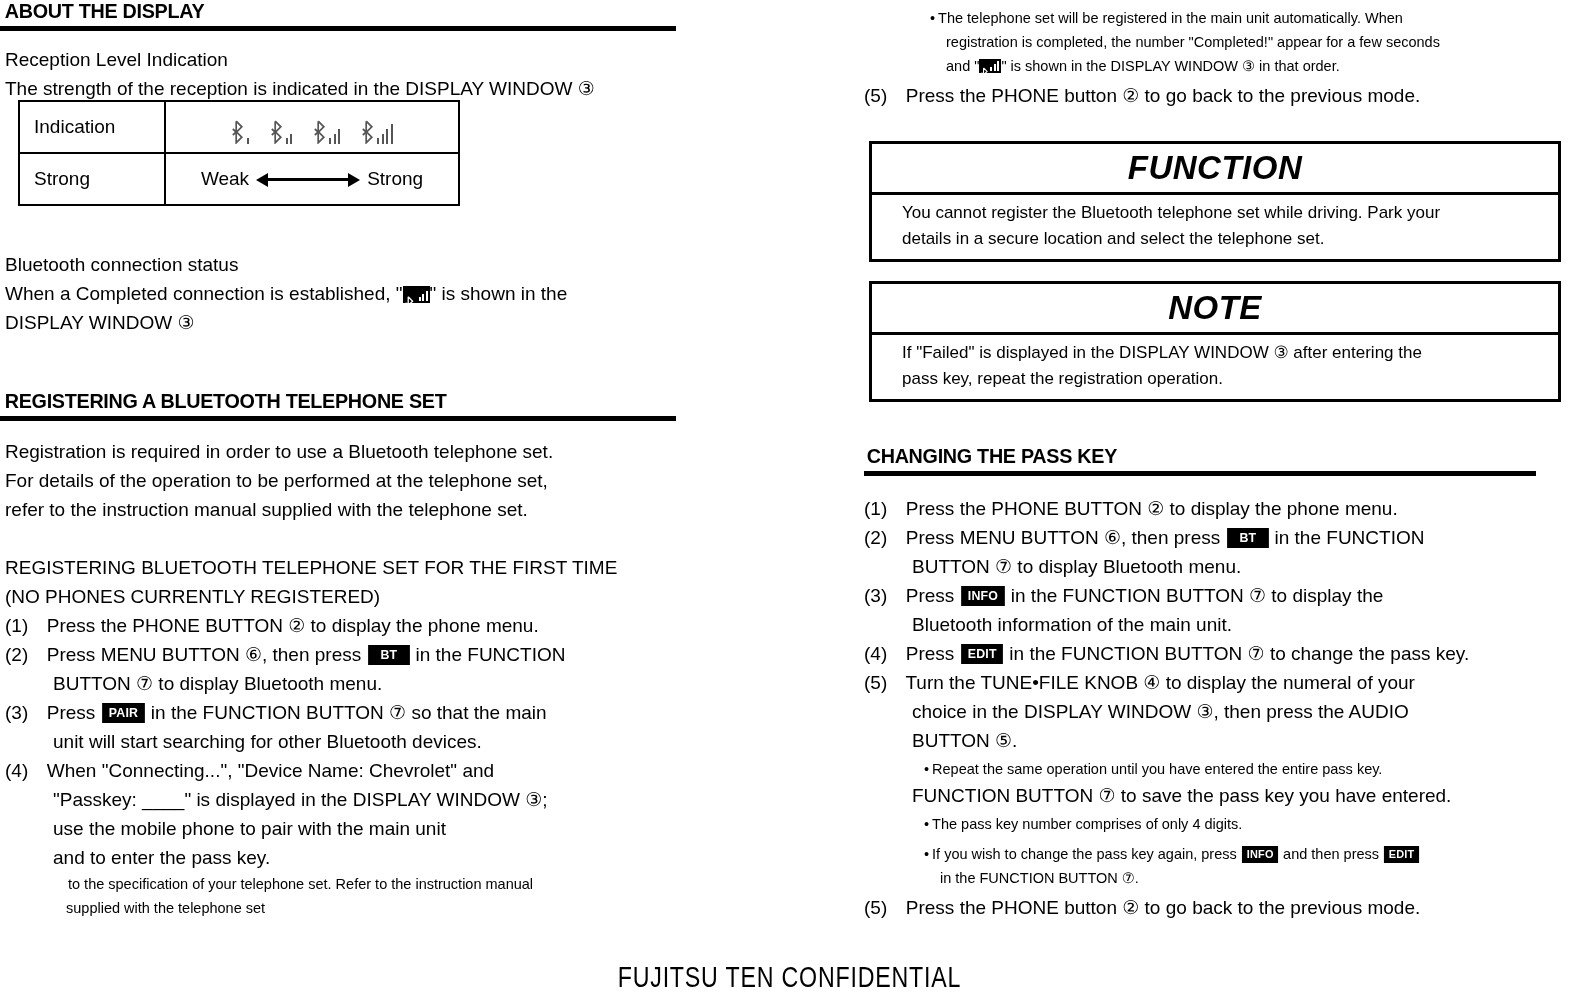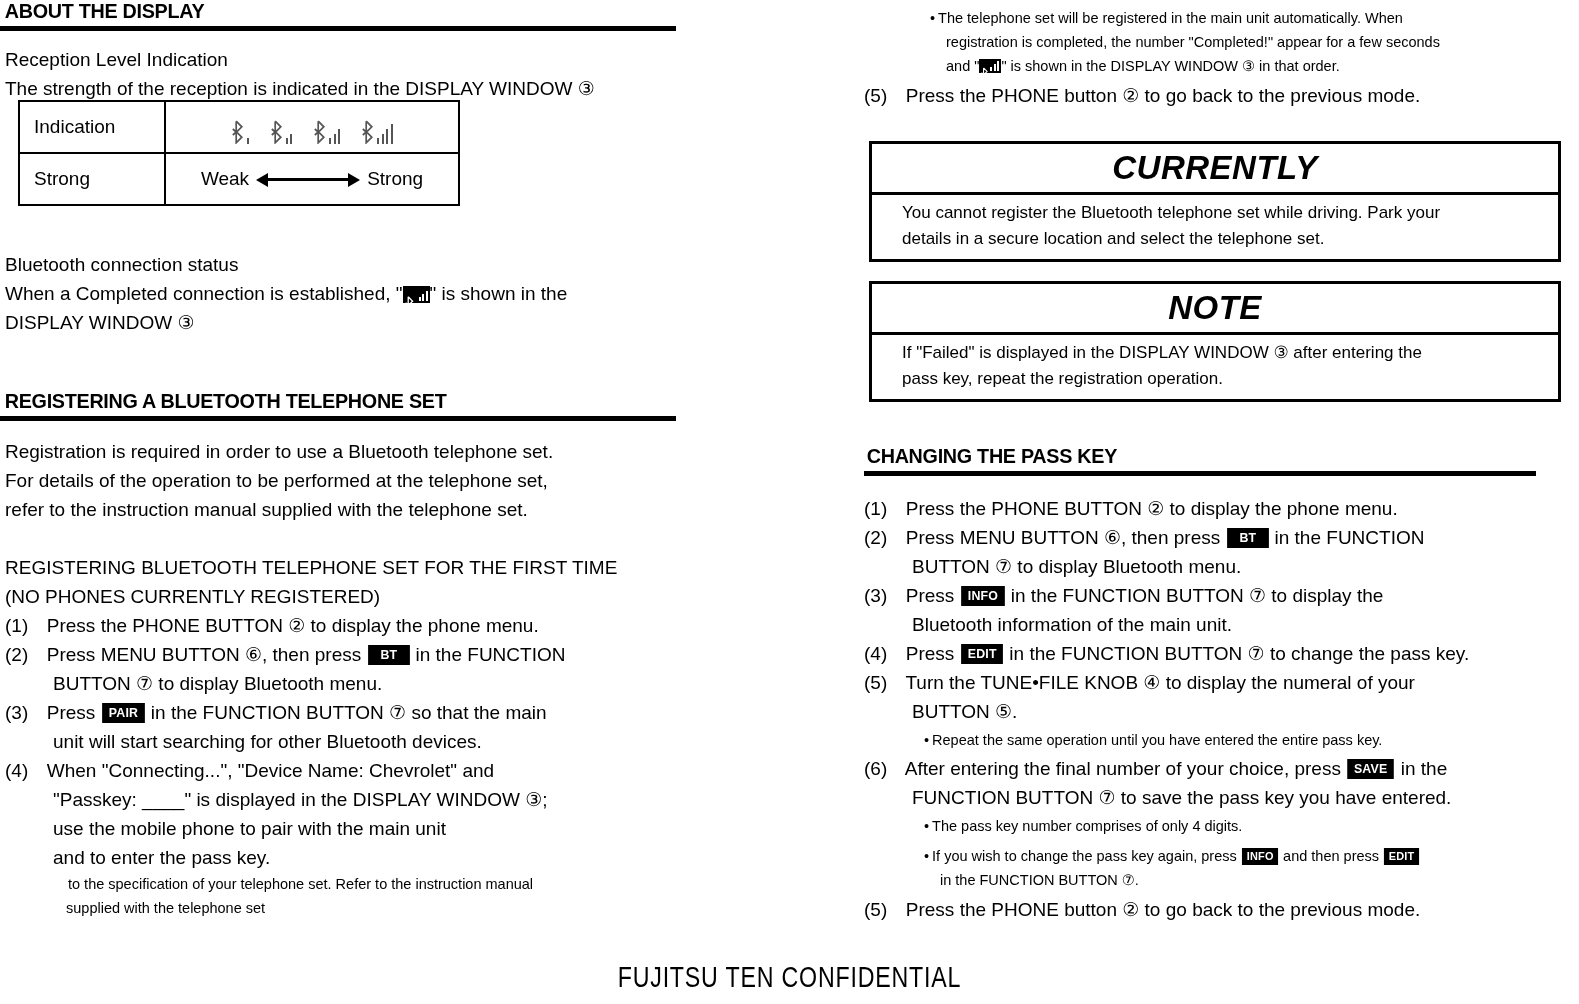--- a/index.html
+++ b/index.html
@@ -387,21 +387,21 @@
     </div>
 
     <div class="step" style="padding-left:2px; margin-top:3px;">
       <span>(5)</span>
       <span style="display:inline-block;width:8px"></span>
       <span>Press the PHONE button ② to go back to the previous mode.</span>
     </div>
   </div>
 
   <div class="callout" style="position:absolute; left:7px; top:141px; width:692px;">
-    <div class="callout-title">CURRENTLY</div>
+    <div class="callout-title">FUNCTION</div>
     <div class="callout-sep"></div>
     <div class="callout-body">
       <div>You cannot register the Bluetooth telephone set while driving. Park your</div>
       <div>details  in a secure location and select the telephone set.</div>
     </div>
   </div>
 
   <div class="callout" style="position:absolute; left:7px; top:281px; width:692px;">
     <div class="callout-title">NOTE</div>
     <div class="callout-sep"></div>
@@ -447,33 +447,27 @@
       <span>Press</span>
       <span class="key">EDIT</span>
       <span>in the FUNCTION BUTTON ⑦ to change the pass key.</span>
     </div>
 
     <div class="step" style="padding-left:2px;">
       <span>(5)</span>
       <span style="display:inline-block;width:8px"></span>
       <span>Turn the TUNE•FILE KNOB ④ to display the numeral of your</span>
     </div>
+    <div class="step hang2" style="padding-left:50px;">choice in the DISPLAY WINDOW ③, then press the AUDIO</div>
     <div class="step hang2" style="padding-left:50px;">BUTTON ⑤.</div>
 
     <div class="note-sm" style="padding-left:62px; margin-top:2px;">
       <span class="b">•</span><span>Repeat the same operation until you have entered the entire pass key.</span>
     </div>
 
-    <div class="step" style="padding-left:2px; margin-top:2px;">
-      <span>(6)</span>
-      <span style="display:inline-block;width:8px"></span>
-      <span>After entering the final number of your choice, press</span>
-      <span class="key">SAVE</span>
-      <span>in the</span>
-    </div>
     <div class="step hang2" style="padding-left:50px;">FUNCTION BUTTON ⑦ to save the pass key you have entered.</div>
 
     <div class="note-sm" style="padding-left:62px; margin-top:2px;">
       <span class="b">•</span><span>The pass key number comprises of only 4 digits.</span>
     </div>
 
     <div class="note-sm" style="padding-left:62px; margin-top:6px;">
       <span class="b">•</span><span>If you wish to change the pass key again, press</span>
       <span class="key sm">INFO</span>
       <span>and then press</span>

